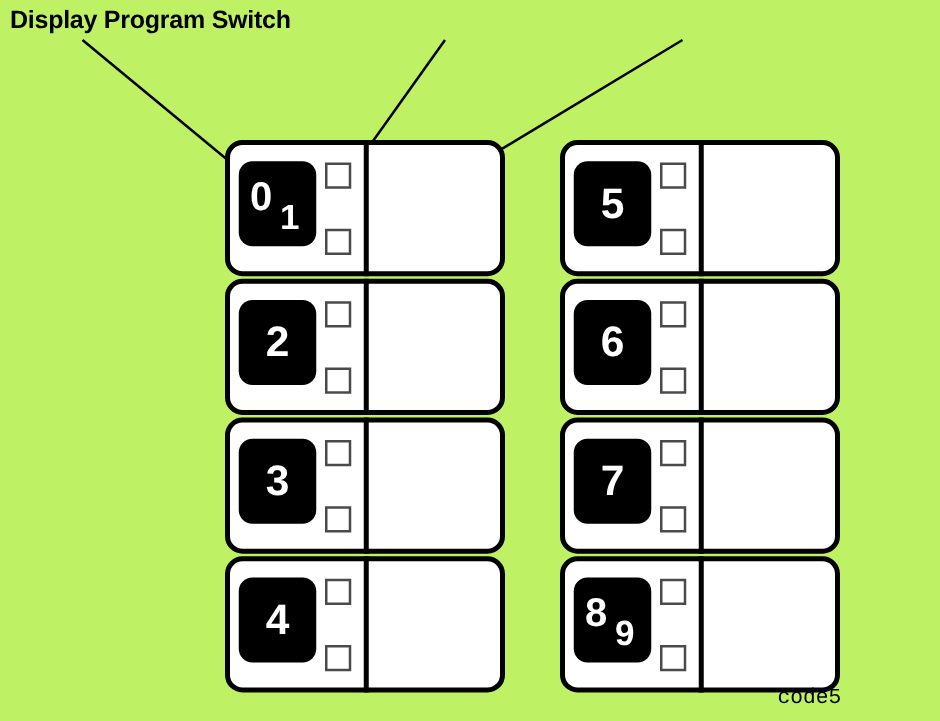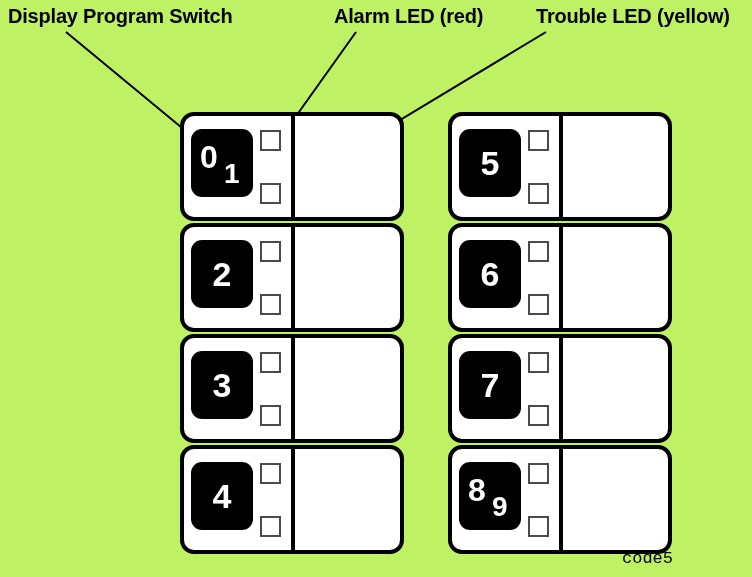--- a/index.html
+++ b/index.html
@@ -134,23 +134,21 @@
     white-space: nowrap;
   }
 </style>
 </head>
 <body>
 
 <div id="stage">
 
   <div class="callout-label" id="label-switch">Display Program Switch</div>
 
-  <div class="callout-label" id="label-alarm">Alarm LED (red)</div>
-
-  <div class="callout-label" id="label-trouble">Trouble LED (yellow)</div>
+
 
   <svg id="leaders" viewBox="0 0 752 577" width="752" height="577">
     <line x1="66" y1="32" x2="193" y2="137" stroke="#000000" stroke-width="2"></line>
     <line x1="356" y1="32" x2="284" y2="133" stroke="#000000" stroke-width="2"></line>
     <line x1="546" y1="32" x2="284" y2="190" stroke="#000000" stroke-width="2"></line>
   </svg>
 
   <div class="column" id="column-left">
 
     <div class="module">

